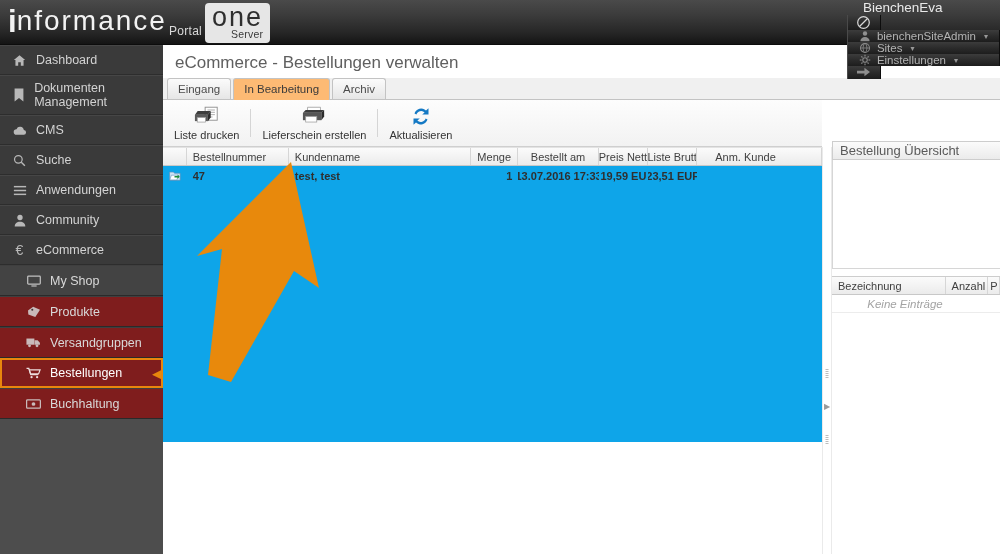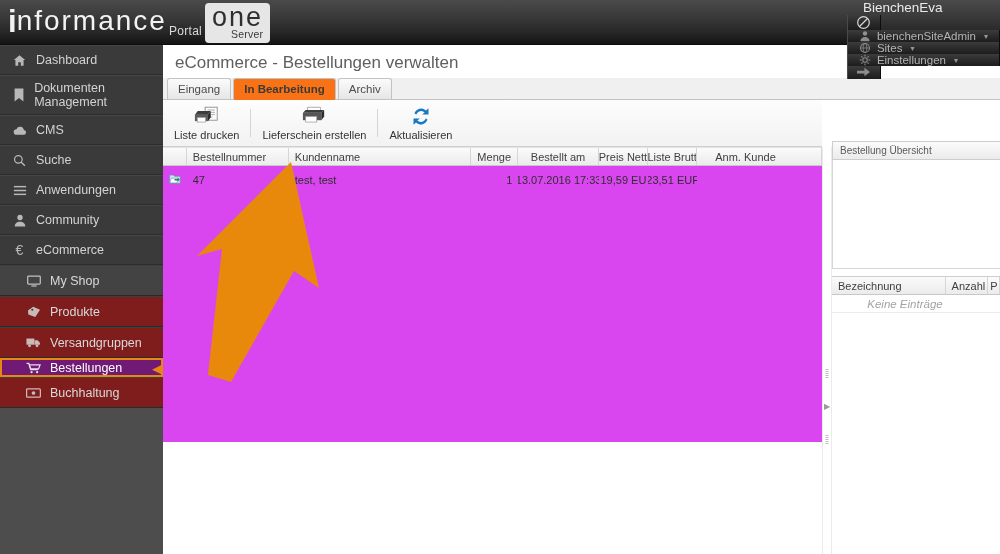--- a/index.html
+++ b/index.html
@@ -89,23 +89,23 @@
     height: 31px; padding: 0 0 0 26px;
     color: #d9d9d9; font-size: 12.5px;
     background: #7f1d1d;
     border-bottom: 1px solid #2a2a2a;
     border-top: 1px solid #3f3f3f;
     cursor: pointer; position: relative;
   }
   .nav-sub.alt { background: #434343; }
   .nav-sub .ico { width: 15px; display:flex; align-items:center; justify-content:center; opacity:.85;}
   .nav-sub.selected {
-    background: #701a75;
+    background: #7f1d1d;
     border: 2px solid #e8860d;
-    height: 19px;
+    height: 30px;
     padding-left: 24px;
     color: #ffffff;
   }
   .sel-arrow {
     position: absolute; right: -1px; top: 50%; transform: translateY(-50%);
     color: #e8860d; font-size: 13px; line-height: 1;
   }
 
   
   .main { position: absolute; left: 163px; top: 45px; width: 837px; height: 509px; background: #ffffff; }
@@ -122,52 +122,52 @@
   }
   .tab {
     font-size: 11.5px; color: #4c4c4c;
     padding: 3px 10px 3px 10px; height: 21px;
     border: 1px solid #c3c3c3; border-bottom: none;
     background: linear-gradient(to bottom,#fbfbfb,#e6e6e6);
     border-radius: 3px 3px 0 0; cursor: pointer;
     line-height: 14px;
   }
   .tab.active {
-    background: #f97316; font-weight: bold; color: #3a3a3a;
+    background: #fdba74; font-weight: normal; color: #3a3a3a;
     position: relative; top: 1px; height: 22px;
   }
 
   .toolbar {
     position: absolute; left: 0; top: 55px; width: 659px; height: 47px;
     background: linear-gradient(to bottom,#fdfdfd,#f2f2f2);
     border-bottom: 1px solid #cfcfcf;
     display: flex; align-items: center;
   }
   .tb-btn {
     display: flex; flex-direction: column; align-items: center; justify-content: center;
     gap: 2px; padding: 2px 11px; cursor: pointer; min-width: 72px;
     font-size: 11px; color: #333; height: 45px;
   }
   .tb-sep { width: 1px; height: 28px; background: #d5d5d5; }
   .tb-ico { height: 22px; display: flex; align-items: flex-end; }
 
   
-  .grid { position: absolute; left: 0; top: 102px; width: 659px; height: 295px; background:#d946ef; }
+  .grid { position: absolute; left: 0; top: 102px; width: 659px; height: 295px; background:#0ea5e9; }
   .grid-head {
     display: flex; height: 19px; align-items: stretch;
     background: linear-gradient(to bottom,#fbfbfb,#ebebeb);
     border-bottom: 1px solid #c8c8c8; border-top: 1px solid #e3e3e3;
   }
   .gh {
     font-size: 11px; color: #3f3f3f; display: flex; align-items: center;
     border-right: 1px solid #d6d6d6; padding: 0 6px; overflow: hidden; white-space: nowrap;
     cursor: pointer;
   }
   .gh.c { justify-content: center; }
-  .grid-row { display: flex; height: 20px; align-items: flex-end; font-size: 11px; color: #2f2f2f; }
+  .grid-row { display: flex; height: 20px; align-items: center; font-size: 11px; color: #2f2f2f; font-weight: bold; }
   .gc { display: flex; align-items: center; padding: 0 6px; overflow: hidden; white-space: nowrap; }
   .gc.c { justify-content: center; }
   .gc.r { justify-content: flex-end; }
   .col-ico { width: 24px; }
   .col-num { width: 104px; }
   .col-name { width: 186px; }
   .col-menge { width: 48px; }
   .col-date { width: 82px; }
   .col-net { width: 50px; }
   .col-brut { width: 50px; }
@@ -188,21 +188,21 @@
     position: absolute; left: 50%; top: 256px; transform: translateX(-50%);
     font-size: 8px; color: #9a9a9a; line-height: 1;
   }
 
   
   .rpanel { position: absolute; left: 669px; top: 96px; width: 168px; height: 413px; }
   .rp-head {
     height: 19px; background: linear-gradient(to bottom,#fbfbfb,#ebebeb);
     border: 1px solid #cdcdcd; border-right: none;
     display: flex; align-items: center; padding-left: 7px;
-    font-size: 10px; color: #5a5a5a;
+    font-size: 13px; color: #5a5a5a;
   }
   .rp-body {
     height: 109px; background: #fff;
     border-left: 1px solid #d6d6d6; border-bottom: 1px solid #d6d6d6;
   }
   .rp-gap { height: 7px; }
   .rp-thead { display: flex; height: 19px; background: linear-gradient(to bottom,#fbfbfb,#ebebeb);
     border-top: 1px solid #cdcdcd; border-bottom: 1px solid #c8c8c8; }
   .rp-th { font-size: 11px; color: #3f3f3f; display:flex; align-items:center; padding: 0 6px;
     border-right: 1px solid #d6d6d6; white-space: nowrap; overflow: hidden; cursor: pointer;}

